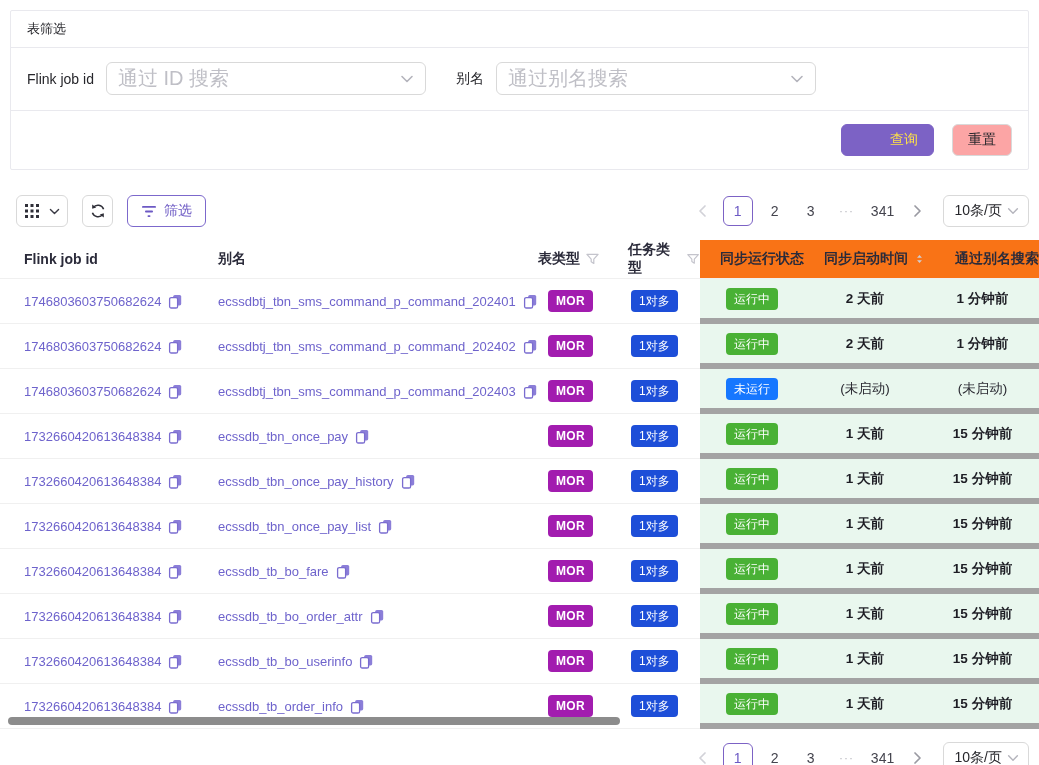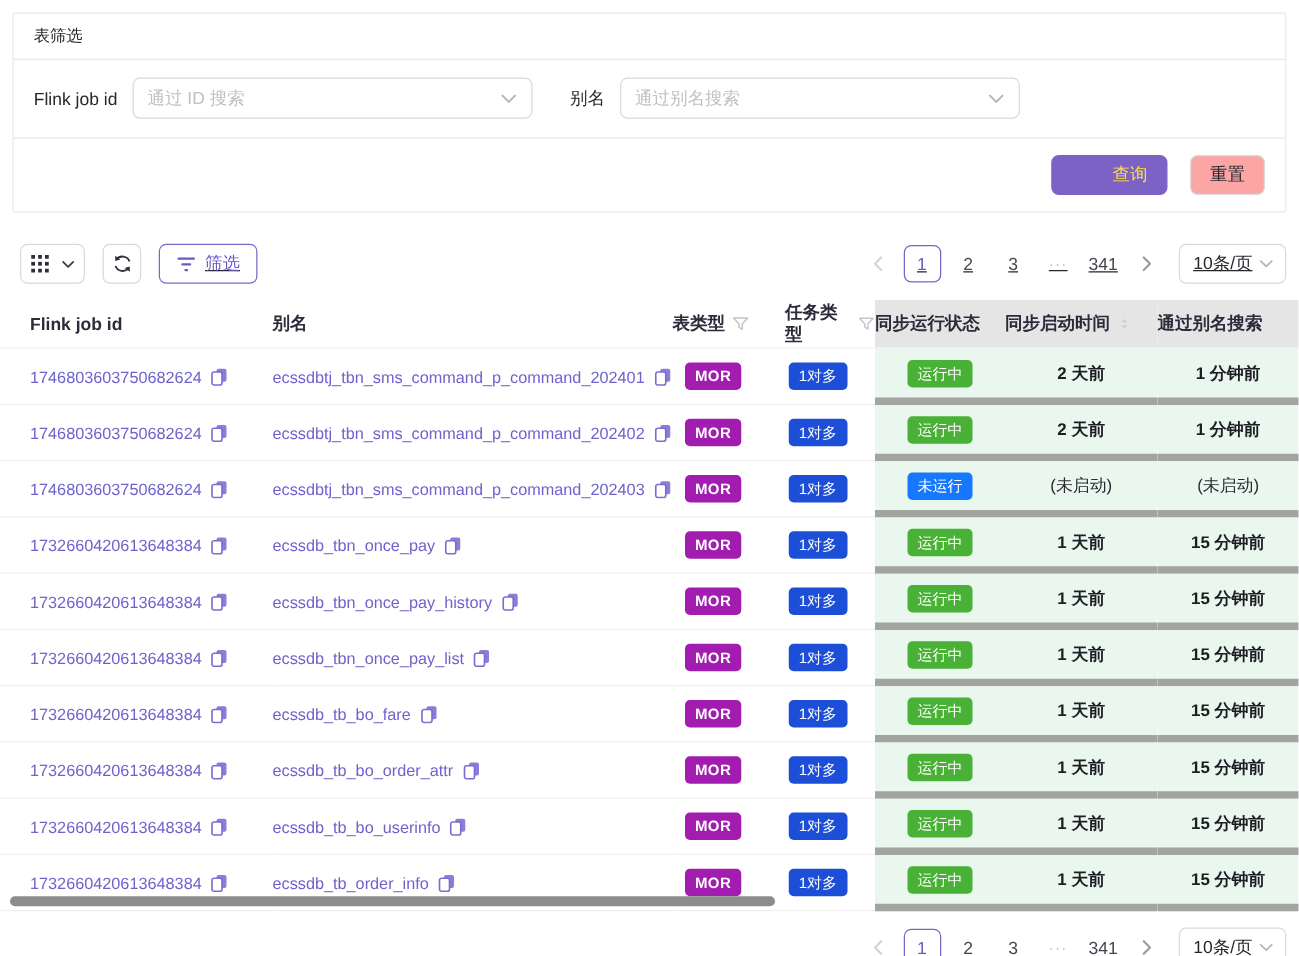--- a/index.html
+++ b/index.html
@@ -6,29 +6,29 @@
   html,body { width:1039px; background:#fff; font-family:"Liberation Sans","DejaVu Sans",sans-serif; color:#26262b; }
   .page { width:1039px; height:765px; position:relative; overflow:hidden; background:#fff; }
 
   
   .filter-card { margin:10px; border:1px solid #e9e9ee; border-radius:2px; background:#fff; }
   .card-header { padding:9px 16px; border-bottom:1px solid #e9e9ee; font-size:13px; color:#26262b; }
   .card-body { display:flex; align-items:center; padding:14px 16px 15px; }
   .field-label { font-size:14px; color:#26262b; margin-right:12px; white-space:nowrap; }
   .select-box { position:relative; width:320px; height:33px; border:1px solid #d9d9d9; border-radius:6px; background:#fff;
                 display:flex; align-items:center; padding:0 28px 0 11px; cursor:pointer; }
-  .select-box .ph { font-size:14px; color:#bfbfc6; white-space:nowrap; overflow:hidden; }
+  .select-box .ph { font-size:20px; color:#bfbfc6; white-space:nowrap; overflow:hidden; }
   .select-box .chev { position:absolute; right:10px; top:50%; transform:translateY(-50%); }
   .alias-label { margin-left:30px; }
   .card-footer { border-top:1px solid #e9e9ee; padding:13px 16px; display:flex; justify-content:flex-end; gap:18px; }
   .btn { height:32px; padding:0 15px; font-size:14px; border-radius:6px; cursor:pointer; border:1px solid #d9d9d9; background:#fca5a5; color:#26262b; font-family:inherit; }
   .btn-primary { background:#7c62c5; border-color:#7c62c5; color:#fde047;padding-left:48px; }
 
   
-  .toolbar { margin:25px 10px 0; display:flex; align-items:center; justify-content:space-between;text-decoration:underline; }
+  .toolbar { margin:25px 10px 0; display:flex; align-items:center; justify-content:space-between; }
   .toolbar-left { display:flex; align-items:center; gap:14px; padding-left:6px; }
   .tool-btn { height:32px; border:1px solid #d9d9d9; border-radius:6px; background:#fff; display:flex; align-items:center; justify-content:center; gap:8px; cursor:pointer; }
   .grid-btn { width:52px; }
   .refresh-btn { width:31px; }
   .filter-btn { padding:0 13px; border-color:#7c68cc; color:#6c59c4; font-size:14px; gap:7px; }
 
   
   .pagination { display:flex; align-items:center; gap:8px; }
   .pg-item { min-width:28px; height:28px; display:flex; align-items:center; justify-content:center; font-size:14px; color:#44444e; border-radius:6px; cursor:pointer; }
   .pg-current { border:1px solid #7c62c5; color:#6c59c4; width:30px; height:30px; }
@@ -36,21 +36,21 @@
   .pg-nav { cursor:pointer; display:flex; align-items:center; justify-content:center; width:24px; height:28px; }
   .page-sizer { position:relative; height:32px; border:1px solid #d9d9d9; border-radius:6px; background:#fff; display:flex; align-items:center; padding:0 26px 0 11px; margin-left:6px; font-size:14px; color:#26262b; cursor:pointer; }
   .page-sizer .chev { position:absolute; right:8px; top:50%; transform:translateY(-50%); }
 
   
   .table-wrap { margin-top:13px; position:relative; }
   .row-grid { display:grid; grid-template-columns:218px 320px 90px 72px 104px 122px 113px; align-items:center; }
   .thead { height:39px; border-bottom:1px solid #f0f0f0; font-size:14px; font-weight:700; color:#2b2b3a; }
   .th { display:flex; align-items:center; gap:5px; height:100%; }
   .th-id { padding-left:24px; }
-  .th-green { background:#e5e5e5; justify-content:flex-start; }
+  .th-green { background:#f97316; justify-content:flex-end; }
   .trow { height:45px; }
   .td { height:100%; display:flex; align-items:center; font-size:13px; border-bottom:1px solid #f0f0f0; }
   .td-id { padding-left:24px; gap:7px; }
   .td-alias { gap:7px; }
   .td-type { padding-left:10px; }
   .td-task { padding-left:3px; }
   .td-green { background:#e9f7ee; border-bottom:6px solid #a3a3a3; justify-content:center; }
   a.cell-link { color:#6e63cc; text-decoration:none; cursor:pointer; white-space:nowrap; }
   .copy-btn { display:inline-flex; cursor:pointer; }
   .badge { display:inline-block; font-size:12px; line-height:1; padding:5px 8px; border-radius:4px; color:#fff; white-space:nowrap; }

